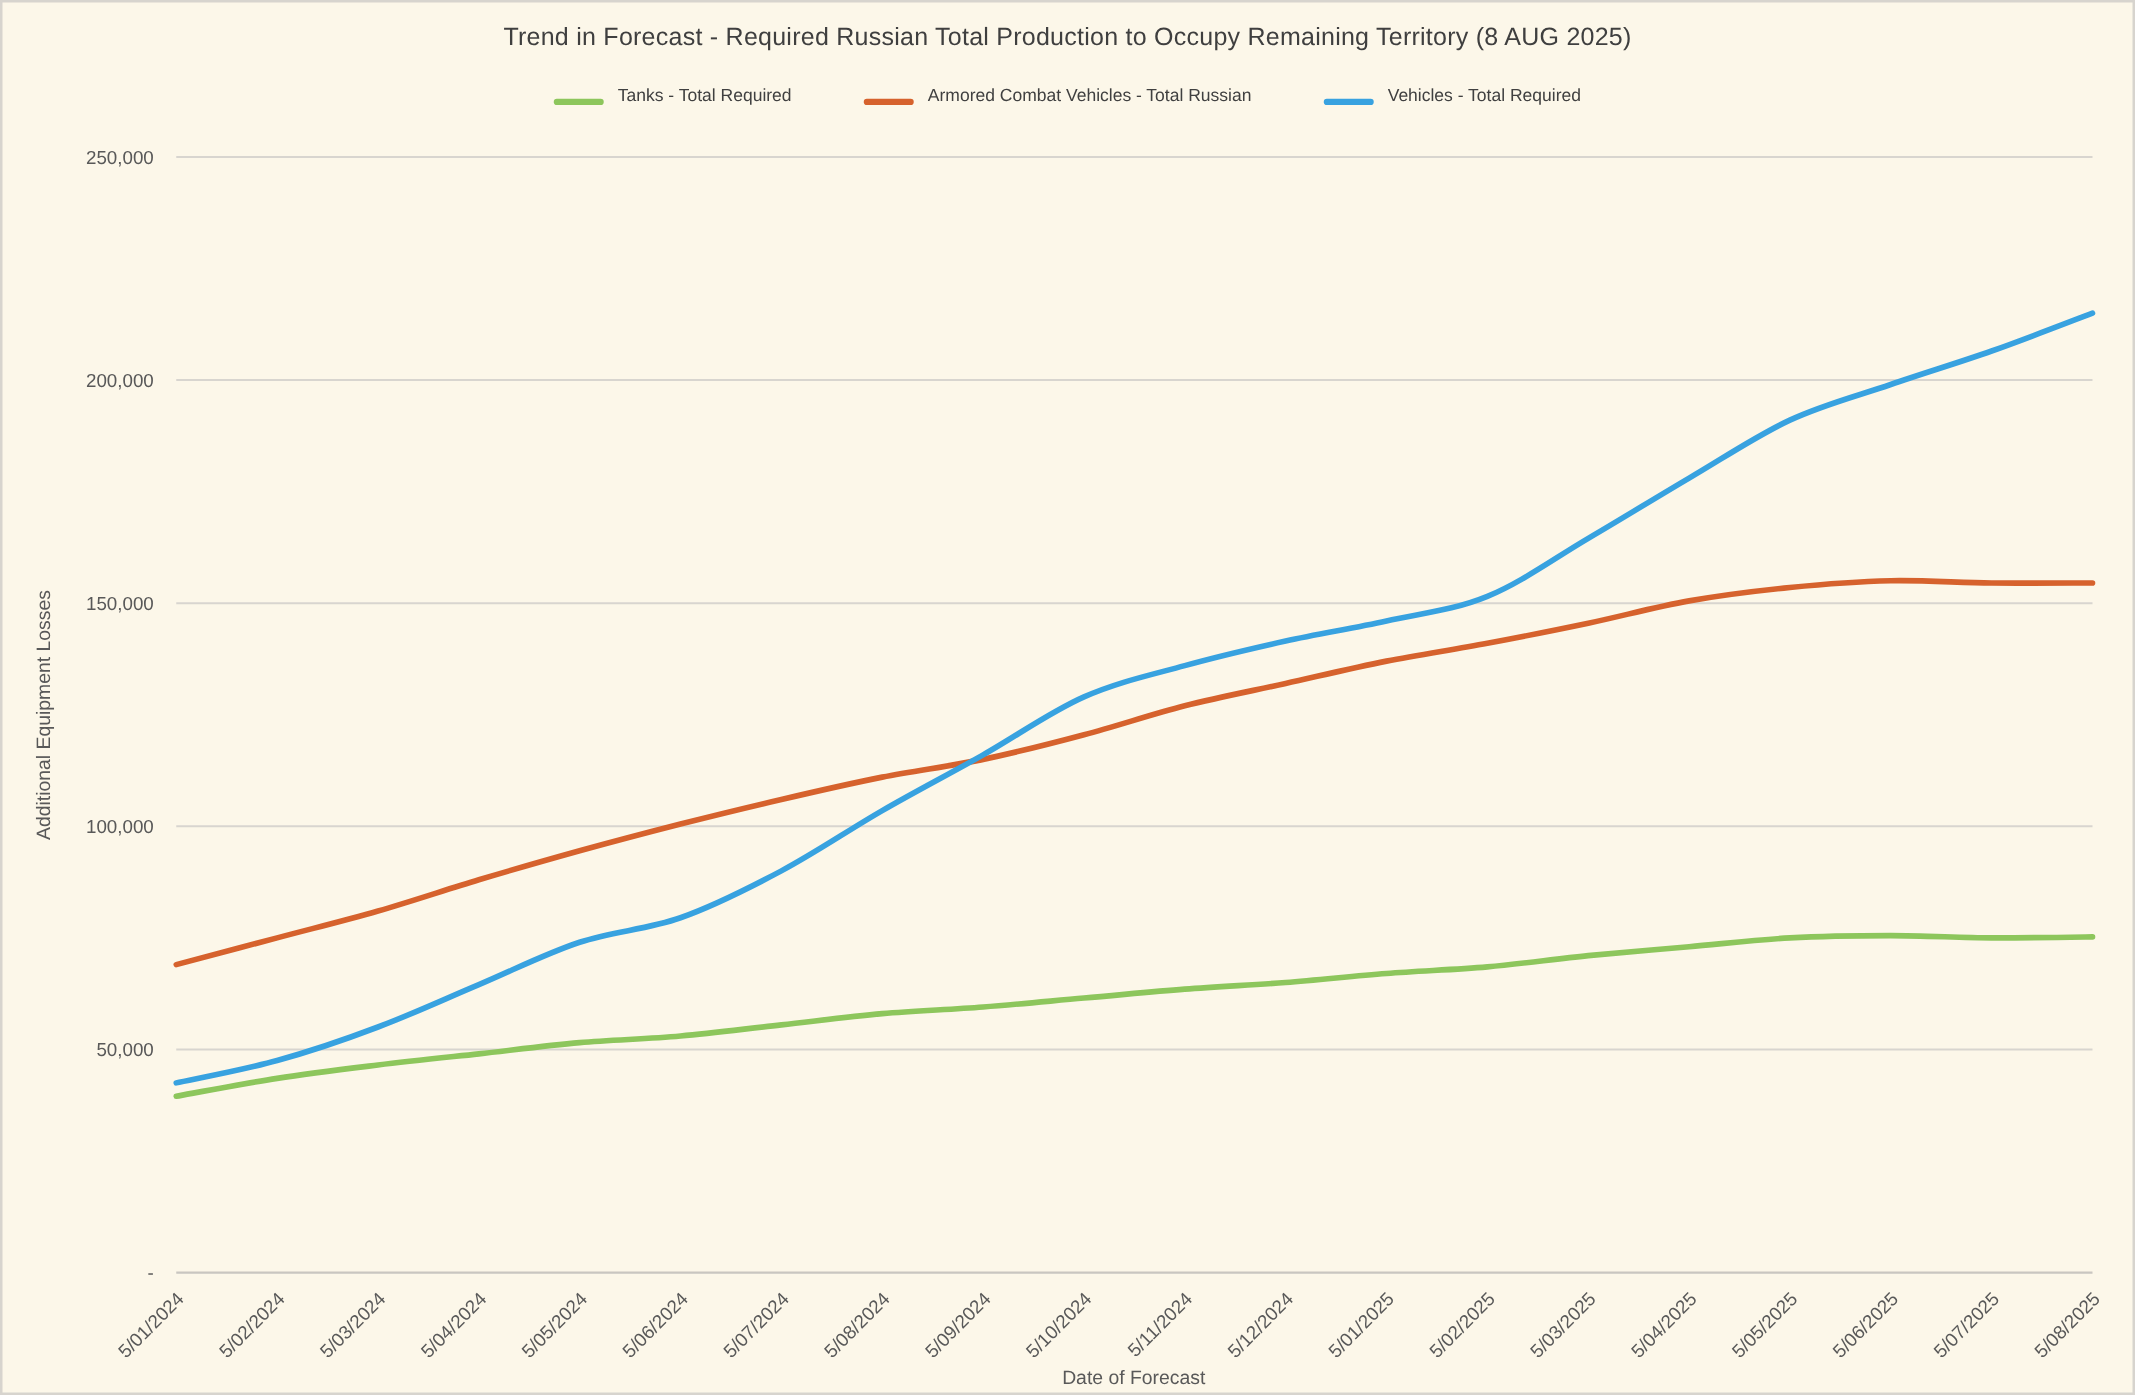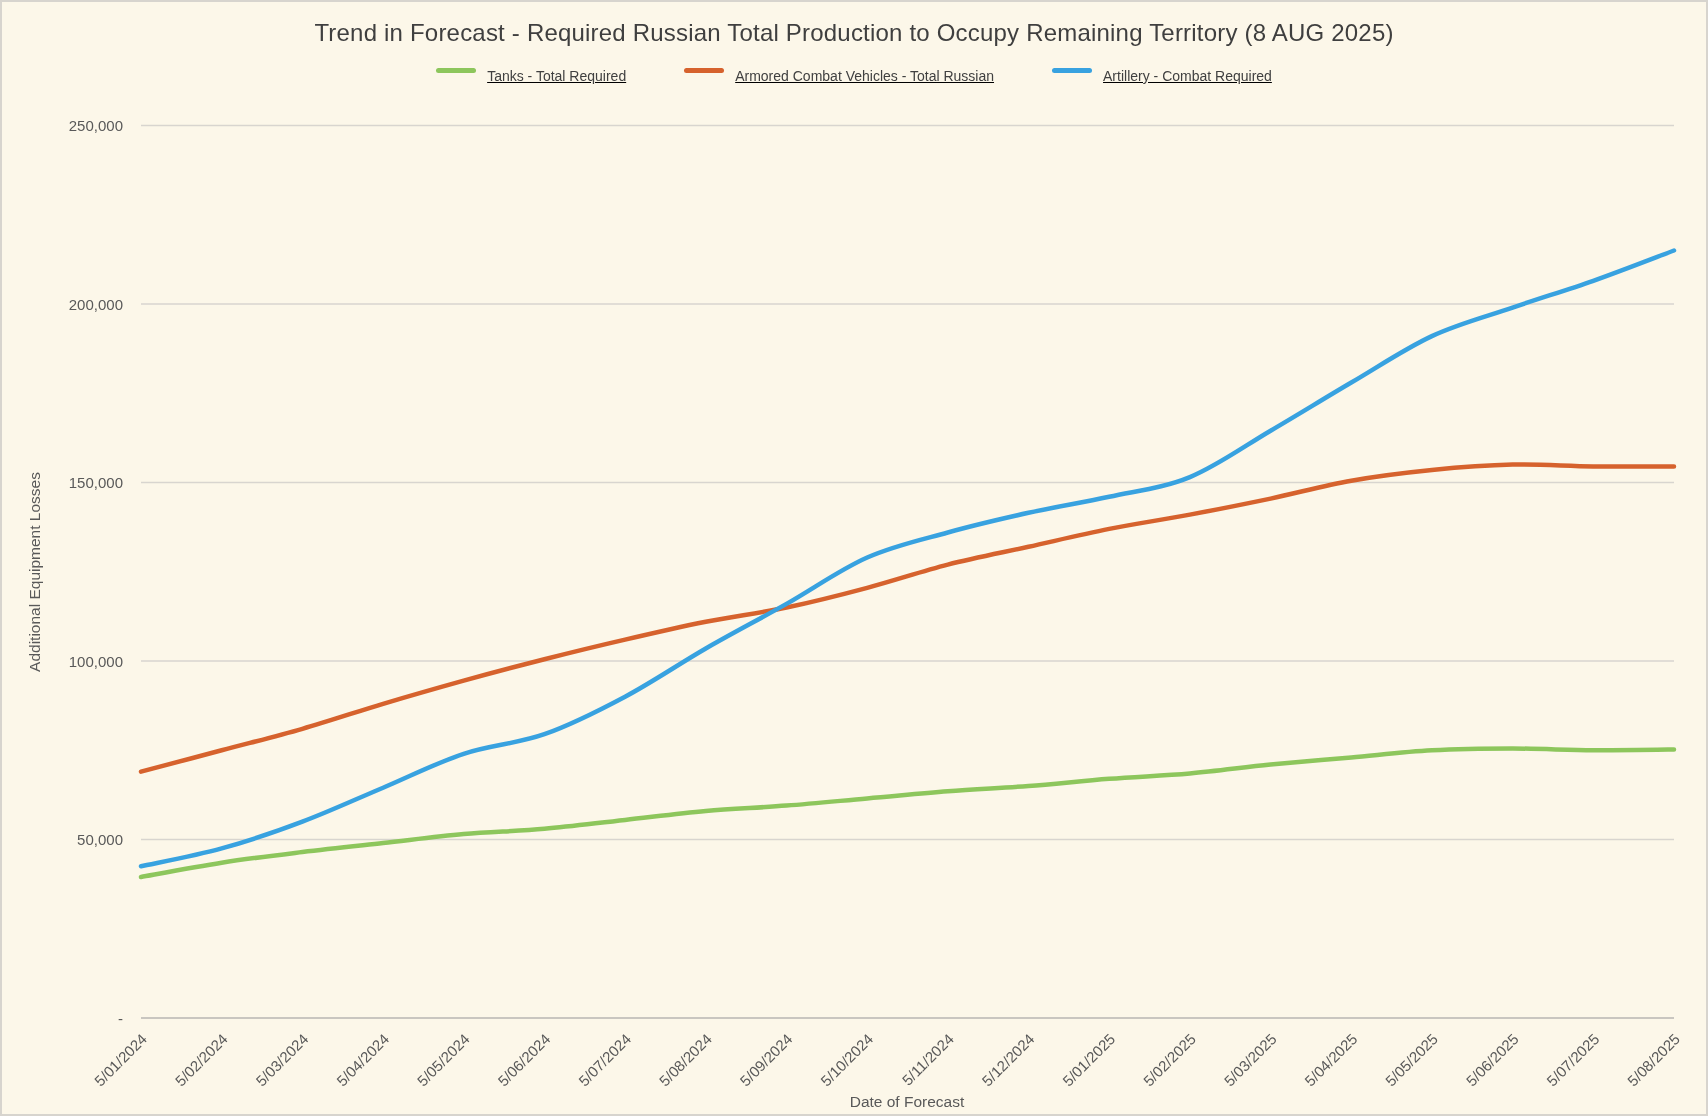--- a/index.html
+++ b/index.html
@@ -10,37 +10,36 @@
     height: 1116px;
     background: #FCF7E9;
     border: 2px solid #D7D4CE;
     font-family: "Liberation Sans", sans-serif;
     overflow: hidden;
   }
   .chart-title {
     position: absolute;
     top: 17px; left: 0; right: 0;
     text-align: center;
-    font-size: 24px;
+    font-size: 20px;
     color: #3F3F3F;
     letter-spacing: 0.2px;
   }
   .legend {
     position: absolute;
     top: 66px; left: 0; right: 0;
     display: flex;
     justify-content: center;
     align-items: center;
     gap: 58px;
   }
   .legend-item {
     display: inline-flex;
-    align-items: flex-start;
+    align-items: flex-end;
     gap: 11px;
-    text-decoration: underline;
   }
   .legend-swatch {
     display: inline-block;
     width: 40px; height: 5px;
     border-radius: 3px;
   }
   .legend-label {
     font-size: 14px;
     color: #404040;
   }
@@ -58,21 +57,21 @@
       <span class="legend-item">
         <span class="legend-swatch" style="background: rgb(141, 198, 92);"></span>
         <span class="legend-label">Tanks - Total Required</span>
       </span>
       <span class="legend-item">
         <span class="legend-swatch" style="background: rgb(214, 98, 45);"></span>
         <span class="legend-label">Armored Combat Vehicles - Total Russian</span>
       </span>
       <span class="legend-item">
         <span class="legend-swatch" style="background: rgb(56, 162, 224);"></span>
-        <span class="legend-label">Artillery - Combat Required</span>
+        <span class="legend-label">Vehicles - Total Required</span>
       </span>
     </div>
   <svg class="plot" id="plot" width="1708" height="1116" viewBox="0 0 1708 1116">
       <line x1="139" y1="837.5" x2="1672" y2="837.5" stroke="#D8D5CF" stroke-width="1.6"></line>
       <line x1="139" y1="659.0" x2="1672" y2="659.0" stroke="#D8D5CF" stroke-width="1.6"></line>
       <line x1="139" y1="480.5" x2="1672" y2="480.5" stroke="#D8D5CF" stroke-width="1.6"></line>
       <line x1="139" y1="302.0" x2="1672" y2="302.0" stroke="#D8D5CF" stroke-width="1.6"></line>
       <line x1="139" y1="123.5" x2="1672" y2="123.5" stroke="#D8D5CF" stroke-width="1.6"></line>
       <line x1="139" y1="1016" x2="1672" y2="1016" stroke="#C9C6C0" stroke-width="1.8"></line>
       <text x="121" y="1021.5" text-anchor="end" class="ytick">-</text>

